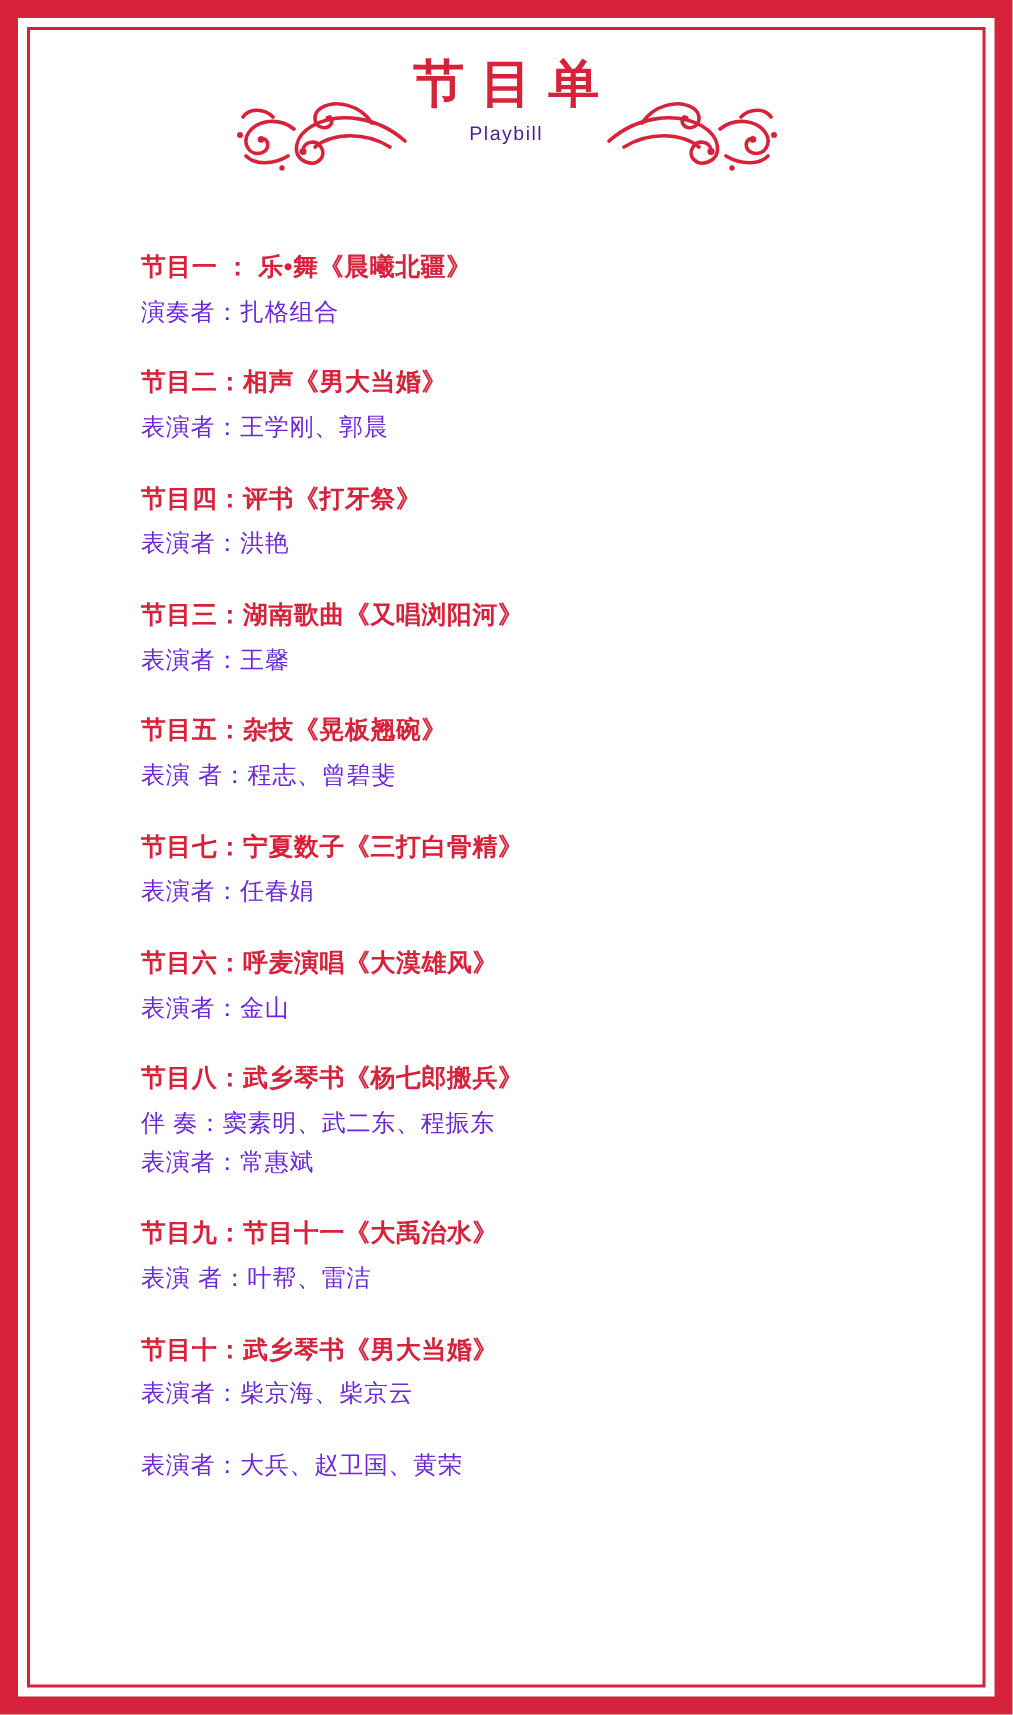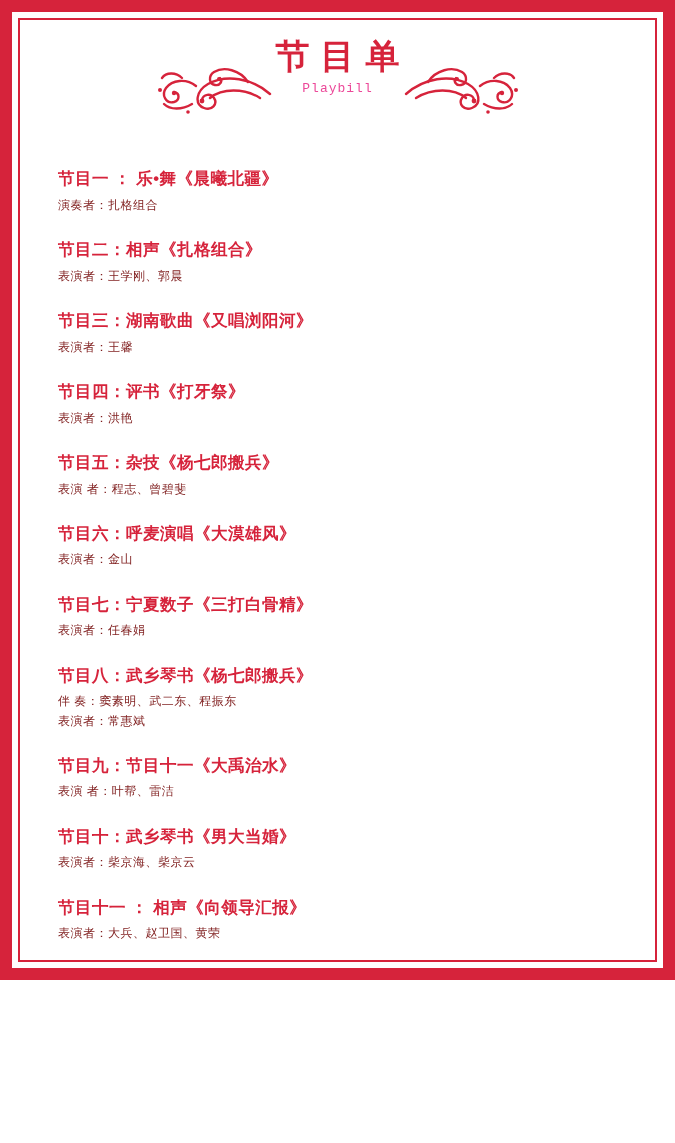--- a/index.html
+++ b/index.html
@@ -9,21 +9,21 @@
   body {
     width: 675px;
     height: 1143px;
     background: #ffffff;
     font-family: "Liberation Sans", sans-serif;
     overflow: hidden;
   }
   .page {
     position: relative;
     width: 675px;
-    height: 980px;
+    height: 1143px;
     box-sizing: border-box;
     background: #ffffff;
     border: 12px solid #d6233b;
     padding: 0;
   }
   .inner {
     position: absolute;
     top: 6px;
     left: 6px;
     right: 6px;
@@ -68,42 +68,43 @@
     font-size: 34px;
     font-weight: bold;
     color: #d6233b;
     letter-spacing: 11px;
     line-height: 1.1;
     padding-left: 11px;
   }
   .title-en {
     margin-top: 6px;
     font-size: 13px;
-    color: #ec4899;
+    color: #4c1d95;
     letter-spacing: 1px;
-    font-family: Liberation Mono, monospace;
+    font-family: Liberation Sans, sans-serif;
   }
   
   .program-list {
     padding: 16px 38px 0 38px;
   }
   .program-item {
     margin-bottom: 22px;
+    margin-left: 36px;
   }
   .program-title {
     color: #d6233b;
     font-weight: bold;
     font-size: 16.5px;
     line-height: 1.5;
     letter-spacing: 0.5px;
     margin-bottom: 5px;
   }
   .program-line {
-    color: #7f1d1d;
-    font-size: 12px;
+    color: #6d28d9;
+    font-size: 16px;
     line-height: 1.6;
     letter-spacing: 0.5px;
   }
 </style>
 </head>
 <body>
 
 <div class="page">
   <div class="inner">
 
@@ -159,65 +160,64 @@
     </div>
 
     <div class="program-list">
 
       <div class="program-item">
         <div class="program-title">节目一 ： 乐•舞《晨曦北疆》</div>
         <div class="program-line">演奏者：扎格组合</div>
       </div>
 
       <div class="program-item">
-        <div class="program-title">节目二：相声《扎格组合》</div>
+        <div class="program-title">节目二：相声《男大当婚》</div>
         <div class="program-line">表演者：王学刚、郭晨</div>
+      </div>
+
+      <div class="program-item">
+        <div class="program-title">节目四：评书《打牙祭》</div>
+        <div class="program-line">表演者：洪艳</div>
       </div>
 
       <div class="program-item">
         <div class="program-title">节目三：湖南歌曲《又唱浏阳河》</div>
         <div class="program-line">表演者：王馨</div>
       </div>
 
       <div class="program-item">
-        <div class="program-title">节目四：评书《打牙祭》</div>
-        <div class="program-line">表演者：洪艳</div>
-      </div>
-
-      <div class="program-item">
-        <div class="program-title">节目五：杂技《杨七郎搬兵》</div>
+        <div class="program-title">节目五：杂技《晃板翘碗》</div>
         <div class="program-line">表演 者：程志、曾碧斐</div>
+      </div>
+
+      <div class="program-item">
+        <div class="program-title">节目七：宁夏数子《三打白骨精》</div>
+        <div class="program-line">表演者：任春娟</div>
       </div>
 
       <div class="program-item">
         <div class="program-title">节目六：呼麦演唱《大漠雄风》</div>
         <div class="program-line">表演者：金山</div>
-      </div>
-
-      <div class="program-item">
-        <div class="program-title">节目七：宁夏数子《三打白骨精》</div>
-        <div class="program-line">表演者：任春娟</div>
       </div>
 
       <div class="program-item">
         <div class="program-title">节目八：武乡琴书《杨七郎搬兵》</div>
         <div class="program-line">伴 奏：窦素明、武二东、程振东</div>
         <div class="program-line">表演者：常惠斌</div>
       </div>
 
       <div class="program-item">
         <div class="program-title">节目九：节目十一《大禹治水》</div>
         <div class="program-line">表演 者：叶帮、雷洁</div>
       </div>
 
       <div class="program-item">
         <div class="program-title">节目十：武乡琴书《男大当婚》</div>
         <div class="program-line">表演者：柴京海、柴京云</div>
       </div>
 
       <div class="program-item">
-        <div class="program-title">节目十一 ： 相声《向领导汇报》</div>
         <div class="program-line">表演者：大兵、赵卫国、黄荣</div>
       </div>
 
     </div>
   </div>
 </div>
 
 </body></html>

